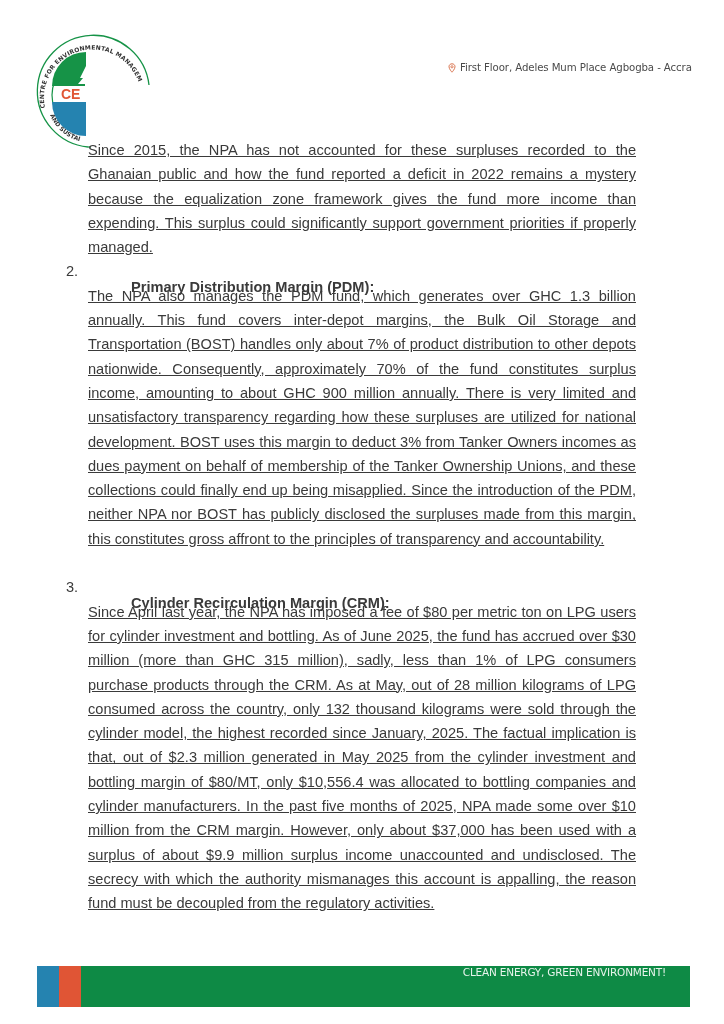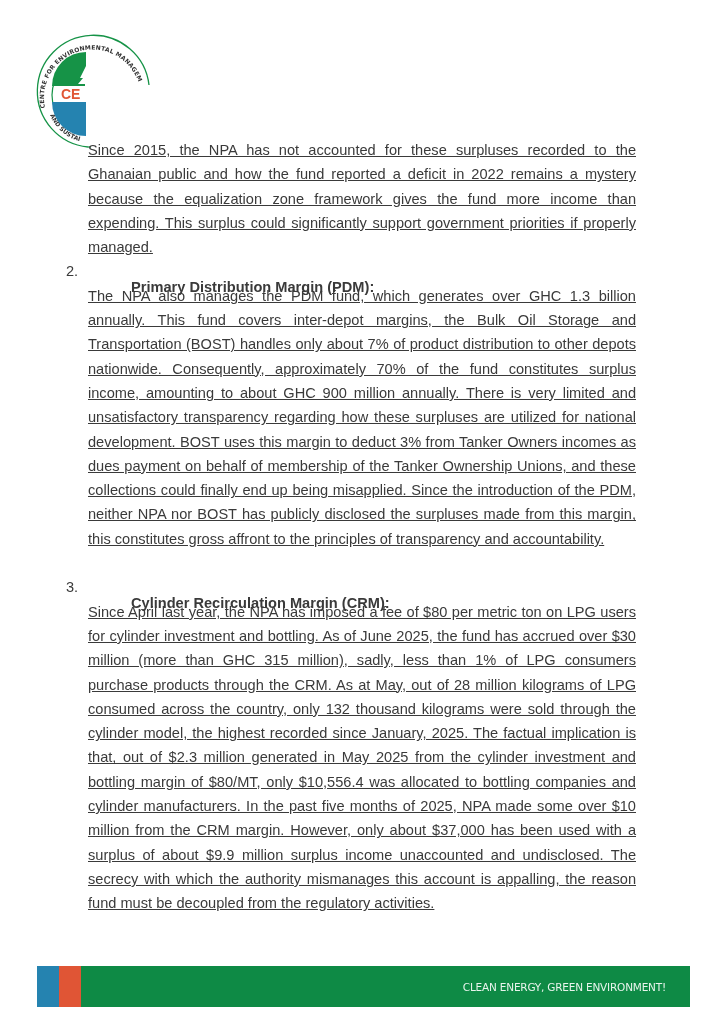--- a/index.html
+++ b/index.html
@@ -20,21 +20,21 @@
   .para { text-align: justify; text-align-last: left; margin: 0; text-decoration: underline; }
   .heading-row { position: relative; height: 24.3px; margin: 0; }
   .heading-num { position: absolute; left: -22px; top: 0; }
   .heading-title { position: absolute; left: 43px; top: 16px; font-weight: bold; }
   .blank { height: 24.3px; }
 
   
   .footer { position: absolute; left: 37px; top: 966px; width: 653px; height: 41px; display: flex; }
   .footer .blue { width: 22px; background: #2583b0; }
   .footer .orange { width: 22px; background: #e05535; }
-  .footer .green { flex: 1; background: #0e8a45; display: flex; align-items: center; justify-content: flex-end;
+  .footer .green { flex: 1; background: #0e8a45; display: flex; align-items: flex-start; justify-content: flex-end;
                    padding-right: 24px; }
   .footer .slogan { color: #e8f4ec; font-size: 10.5px; font-family: "DejaVu Sans", sans-serif; letter-spacing: -0.2px; }
 </style>
 </head>
 <body>
 
 <div class="logo">
   <svg width="130" height="125" viewBox="0 0 130 125">
     <defs>
       <path id="ringTop" d="M 17 78 A 47 47 0 0 1 112 58" fill="none"></path>
@@ -60,20 +60,27 @@
       <text x="33" y="69" font-family="Liberation Sans, sans-serif" font-weight="bold" font-size="14" fill="#e05535">CE</text>
 
       <path d="M 58 36 L 52 48 L 55 48 L 50 54 L 66 54 L 61 48 L 64 48 Z" fill="#ffffff"></path>
       <rect x="57" y="54" width="2" height="2" fill="#ffffff"></rect>
     </g>
     <path d="M 60 117 L 63 117" stroke="#169347" stroke-width="1.3"></path>
   </svg>
 </div>
 
 <div class="contact">
+  <div class="contact-row">
+    <svg viewBox="0 0 10 10">
+      <path d="M5 0.8 C3.2 0.8 2 2.1 2 3.8 C2 6 5 9.2 5 9.2 C5 9.2 8 6 8 3.8 C8 2.1 6.8 0.8 5 0.8 Z" fill="none" stroke="#d9734e" stroke-width="1"></path>
+      <circle cx="5" cy="3.8" r="1.1" fill="none" stroke="#d9734e" stroke-width="0.9"></circle>
+    </svg>
+    <span>First Floor, Adeles Mum Place Agbogba - Accra</span>
+  </div>
 </div>
 
 <div class="doc">
   <p class="para">Since 2015, the NPA has not accounted for these surpluses recorded to the Ghanaian public and how the fund reported a deficit in 2022 remains a mystery because the equalization zone framework gives the fund more income than expending. This surplus could significantly support government priorities if properly managed.</p>
 
   <div class="heading-row">
     <span class="heading-num">2.</span>
     <span class="heading-title">Primary Distribution Margin (PDM):</span>
   </div>
   <p class="para">The NPA also manages the PDM fund, which generates over GHC 1.3 billion annually. This fund covers inter-depot margins, the Bulk Oil Storage and Transportation (BOST) handles only about 7% of product distribution to other depots nationwide. Consequently, approximately 70% of the fund constitutes surplus income, amounting to about GHC 900 million annually.  There is very limited and unsatisfactory transparency regarding how these surpluses are utilized for national development. BOST uses this margin to deduct 3% from Tanker Owners incomes as dues payment on behalf of membership of the Tanker Ownership Unions, and these collections could finally end up being misapplied.  Since the introduction of the PDM, neither NPA nor BOST has publicly disclosed the surpluses made from this margin, this constitutes gross affront to the principles of transparency and accountability.</p>

